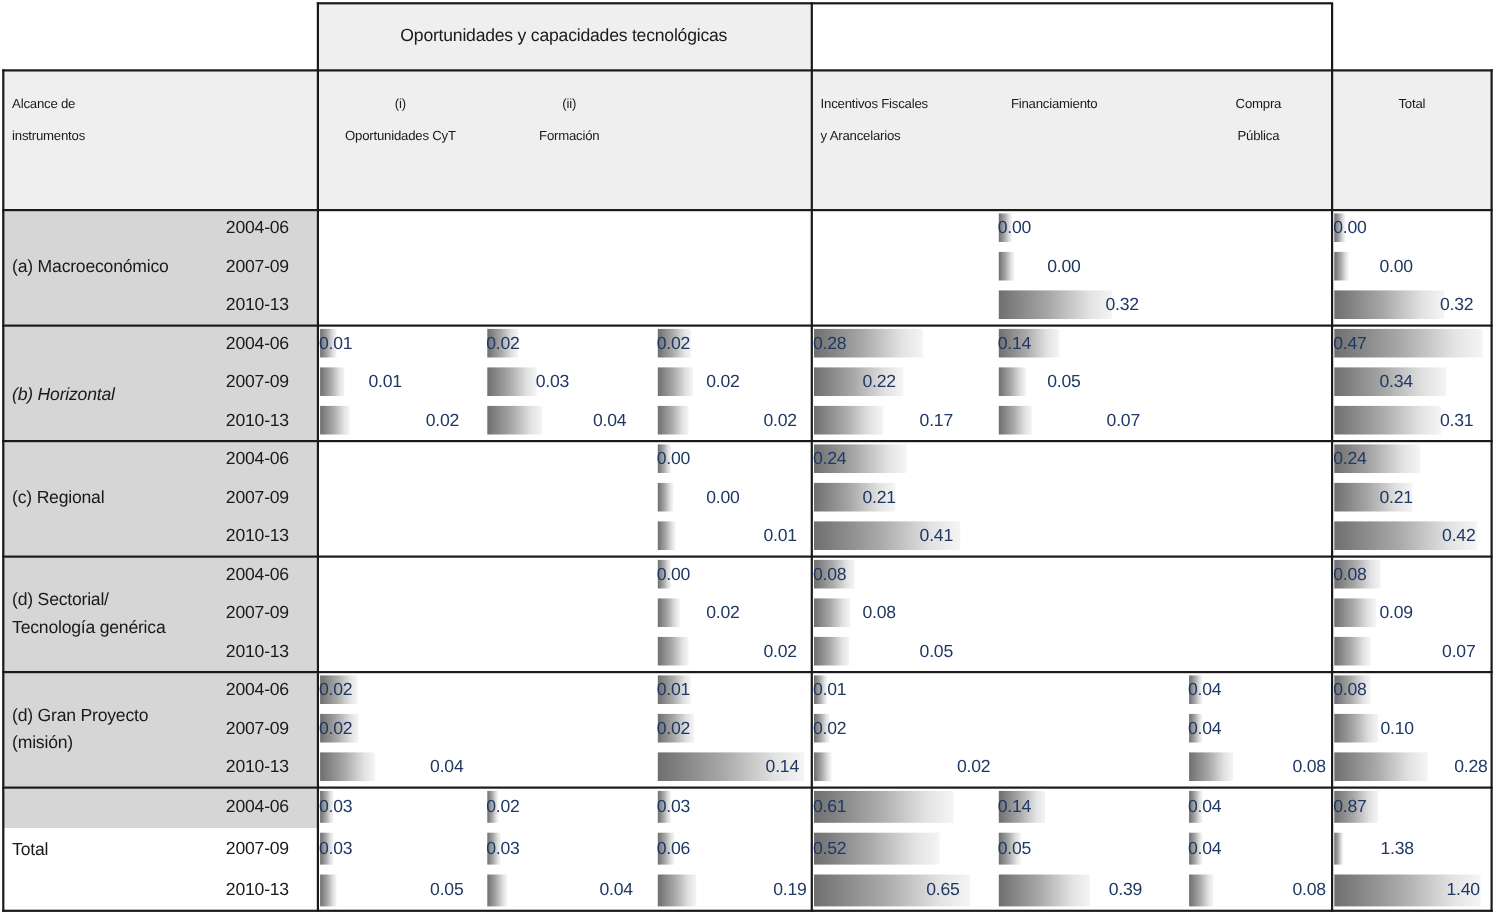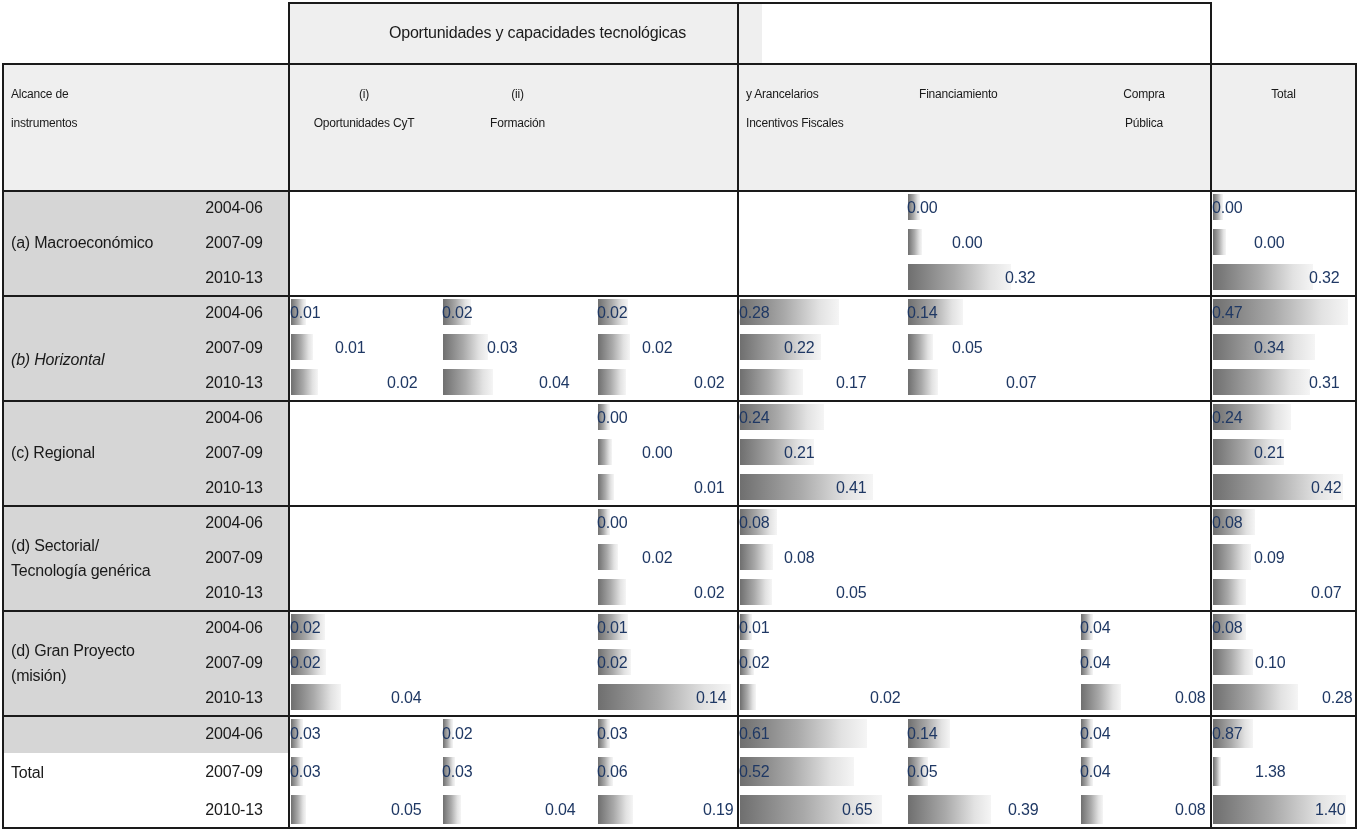--- a/index.html
+++ b/index.html
@@ -1,20 +1,20 @@
 <!DOCTYPE html>
 <html><head>
 <meta charset="utf-8">
 <style>
   html,body{margin:0;padding:0;background:#ffffff;}
   #page{position:relative;width:1365px;height:832px;background:#ffffff;overflow:hidden;
         font-family:"Liberation Sans",sans-serif;color:#1a1a1a;}
   .abs{position:absolute;}
   .band{background:#efefef;display:flex;align-items:center;justify-content:center;
-        font-size:16px;letter-spacing:-0.2px;padding-left:25px;}
+        font-size:16px;letter-spacing:-0.2px;}
   .hdr-strip{background:#efefef;}
   .hcell{font-size:12px;line-height:29px;letter-spacing:-0.2px;}
   .hcell.center{text-align:center;}
   .hline{background:#1a1a1a;height:2px;}
   .vline{background:#1a1a1a;width:2px;}
   .hcell span{display:block;}
   .group-label{display:flex;flex-direction:column;justify-content:center;
         padding-left:9px;font-size:16px;line-height:25px;letter-spacing:-0.2px;}
   .year-cell{display:flex;align-items:center;justify-content:center;
         font-size:16px;letter-spacing:-0.2px;}
@@ -38,22 +38,22 @@
   </div>
   <div class="abs hcell center" style="left:288px;top:63px;width:152px;height:127px;padding-top:17px;box-sizing:border-box;">
     <span>(i)</span>
     <span>Oportunidades CyT</span>
   </div>
   <div class="abs hcell center" style="left:440px;top:63px;width:155px;height:127px;padding-top:17px;box-sizing:border-box;">
     <span>(ii)</span>
     <span>Formación</span>
   </div>
   <div class="abs hcell" style="left:737px;top:63px;width:168px;height:127px;padding-top:17px;padding-left:9px;box-sizing:border-box;">
+    <span>Incentivos Fiscales</span>
     <span>y Arancelarios</span>
-    <span>Incentivos Fiscales</span>
   </div>
   <div class="abs hcell" style="left:905px;top:63px;width:173px;height:127px;padding-top:17px;padding-left:14px;box-sizing:border-box;">
     <span>Financiamiento</span>
   </div>
   <div class="abs hcell center" style="left:1078px;top:63px;width:132px;height:127px;padding-top:17px;box-sizing:border-box;">
     <span>Compra</span>
     <span>Pública</span>
   </div>
   <div class="abs hcell center" style="left:1210px;top:63px;width:147px;height:127px;padding-top:17px;box-sizing:border-box;">
     <span>Total</span>

